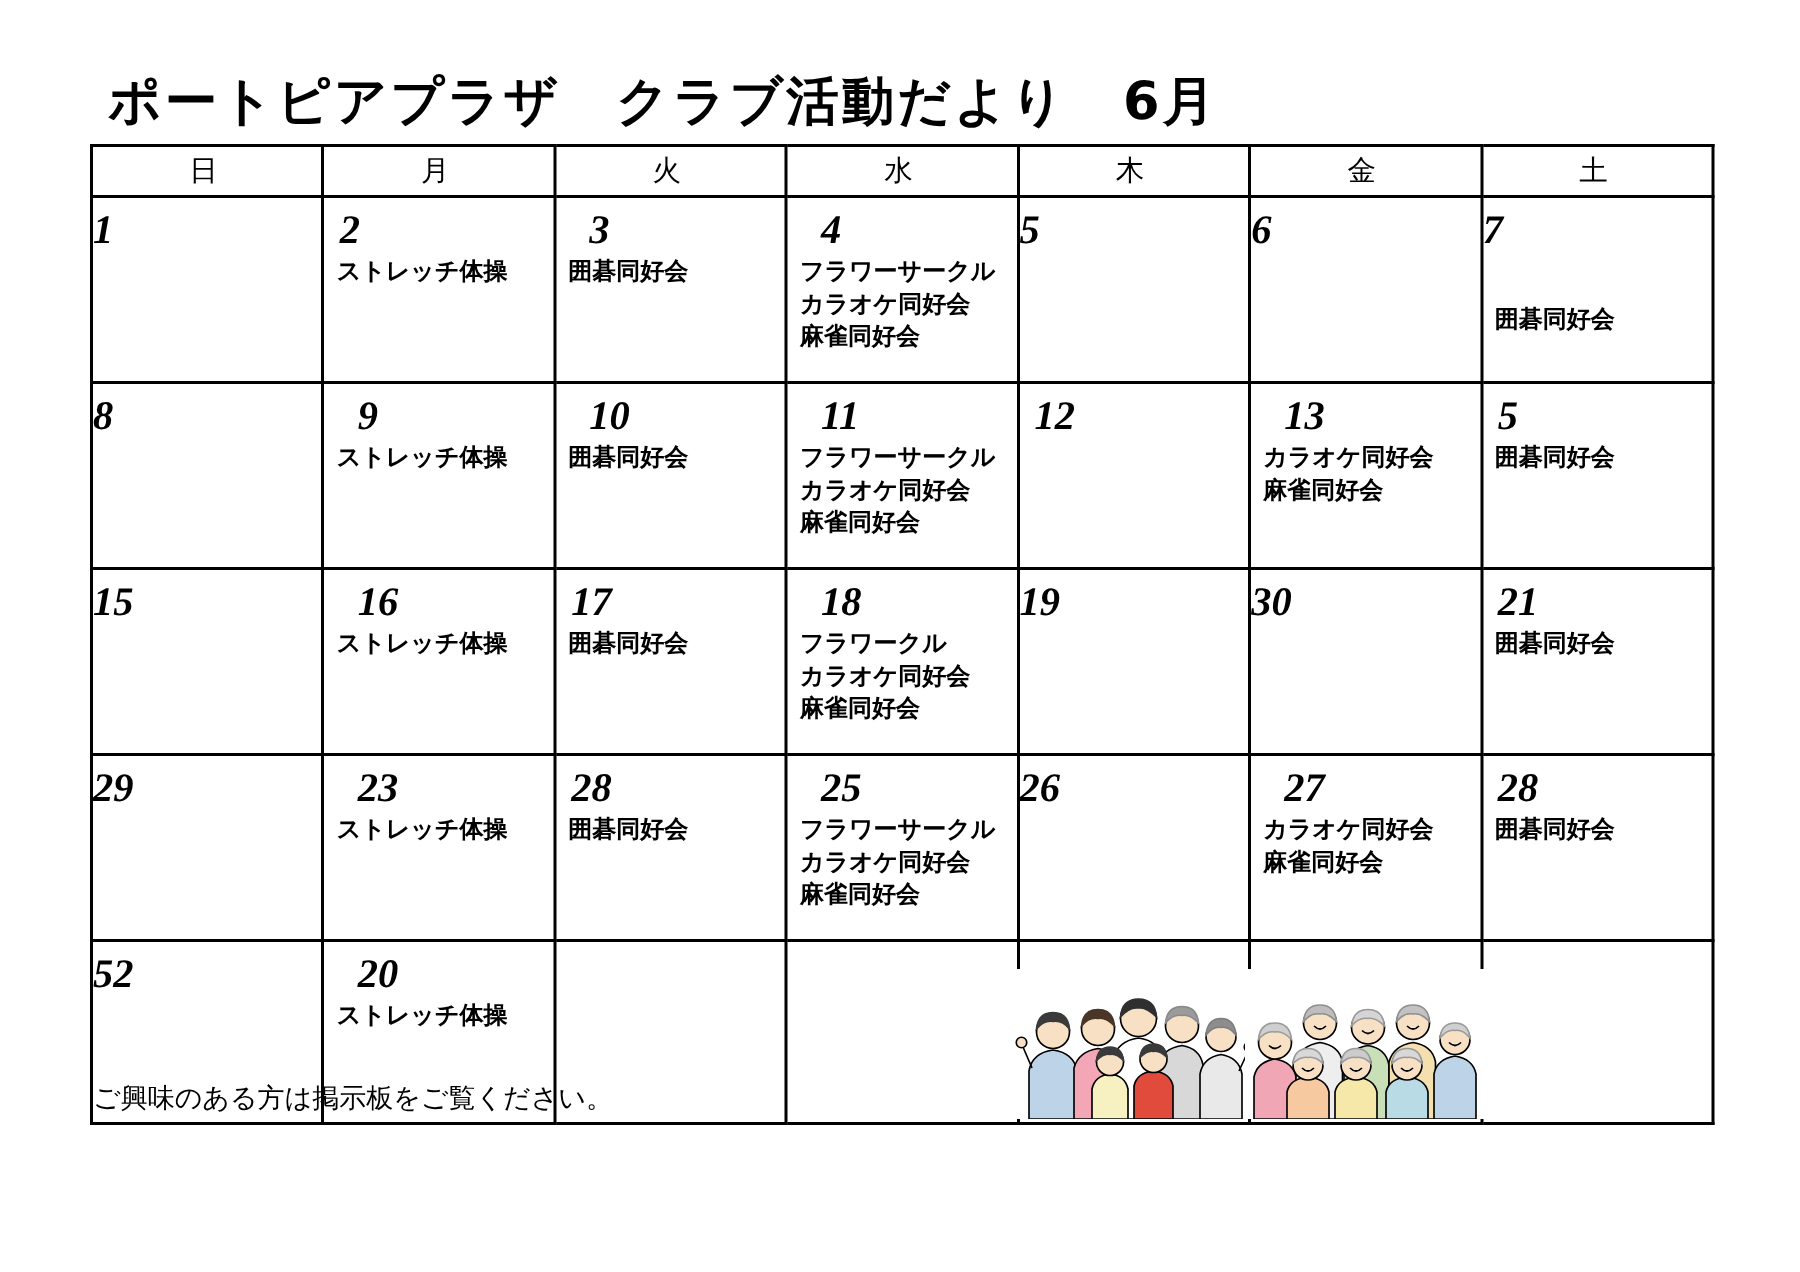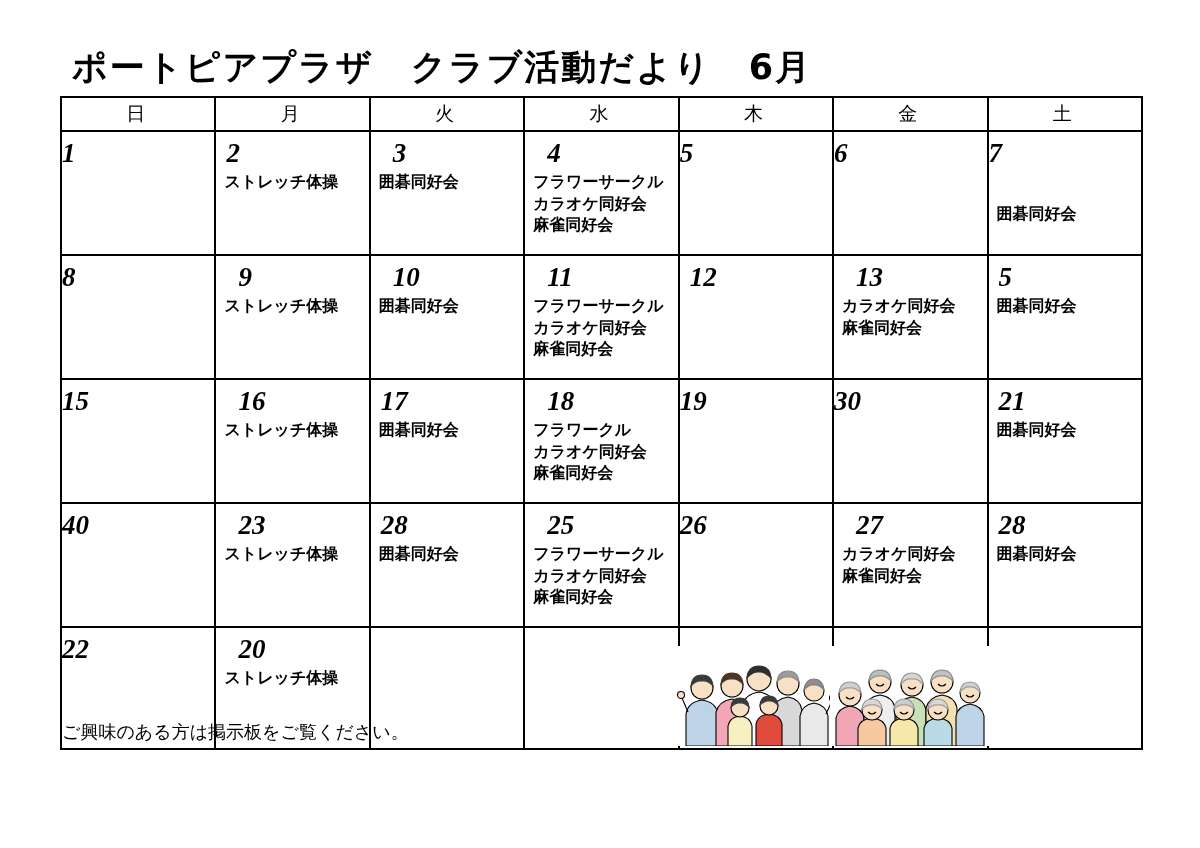--- a/index.html
+++ b/index.html
@@ -245,21 +245,21 @@
         <td>
           <span class="daynum indent1">21</span>
           <div class="events">
             <div class="event-line">囲碁同好会</div>
           </div>
         </td>
       </tr>
 
       <tr>
         <td>
-          <span class="daynum">40</span>
+          <span class="daynum">29</span>
           <div class="events"></div>
         </td>
         <td>
           <span class="daynum indent2">23</span>
           <div class="events">
             <div class="event-line">ストレッチ体操</div>
           </div>
         </td>
         <td>
           <span class="daynum indent1">28</span>
@@ -289,21 +289,21 @@
         <td>
           <span class="daynum indent1">28</span>
           <div class="events">
             <div class="event-line">囲碁同好会</div>
           </div>
         </td>
       </tr>
 
       <tr class="last-row">
         <td>
-          <span class="daynum">22</span>
+          <span class="daynum">52</span>
           <div class="events"></div>
         </td>
         <td>
           <span class="daynum indent2">20</span>
           <div class="events">
             <div class="event-line">ストレッチ体操</div>
           </div>
         </td>
         <td></td>
         <td></td>

